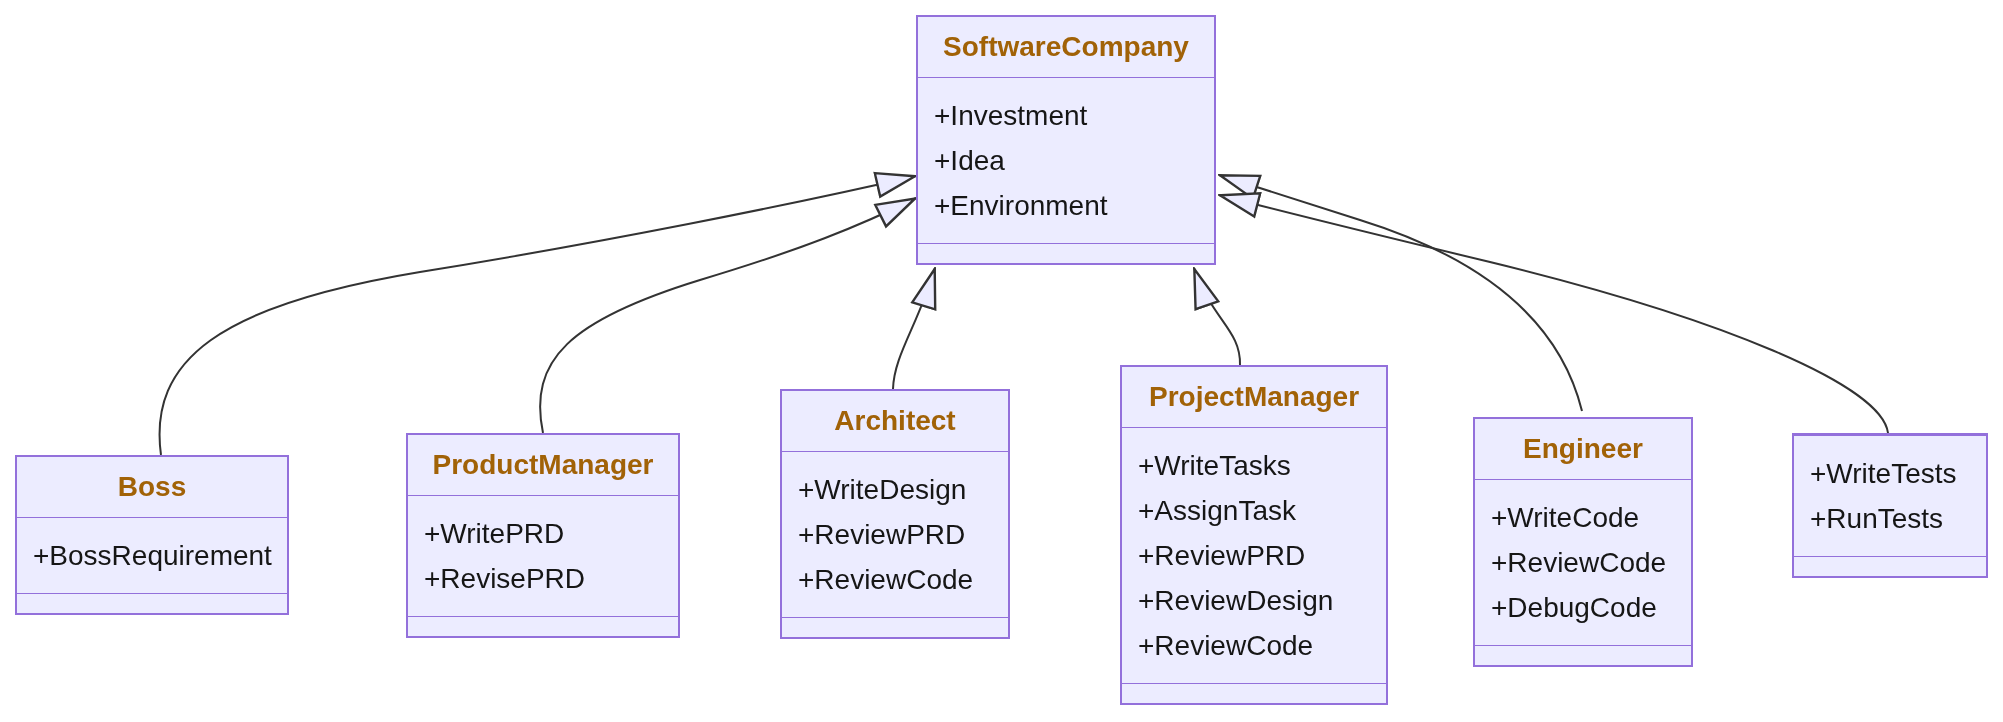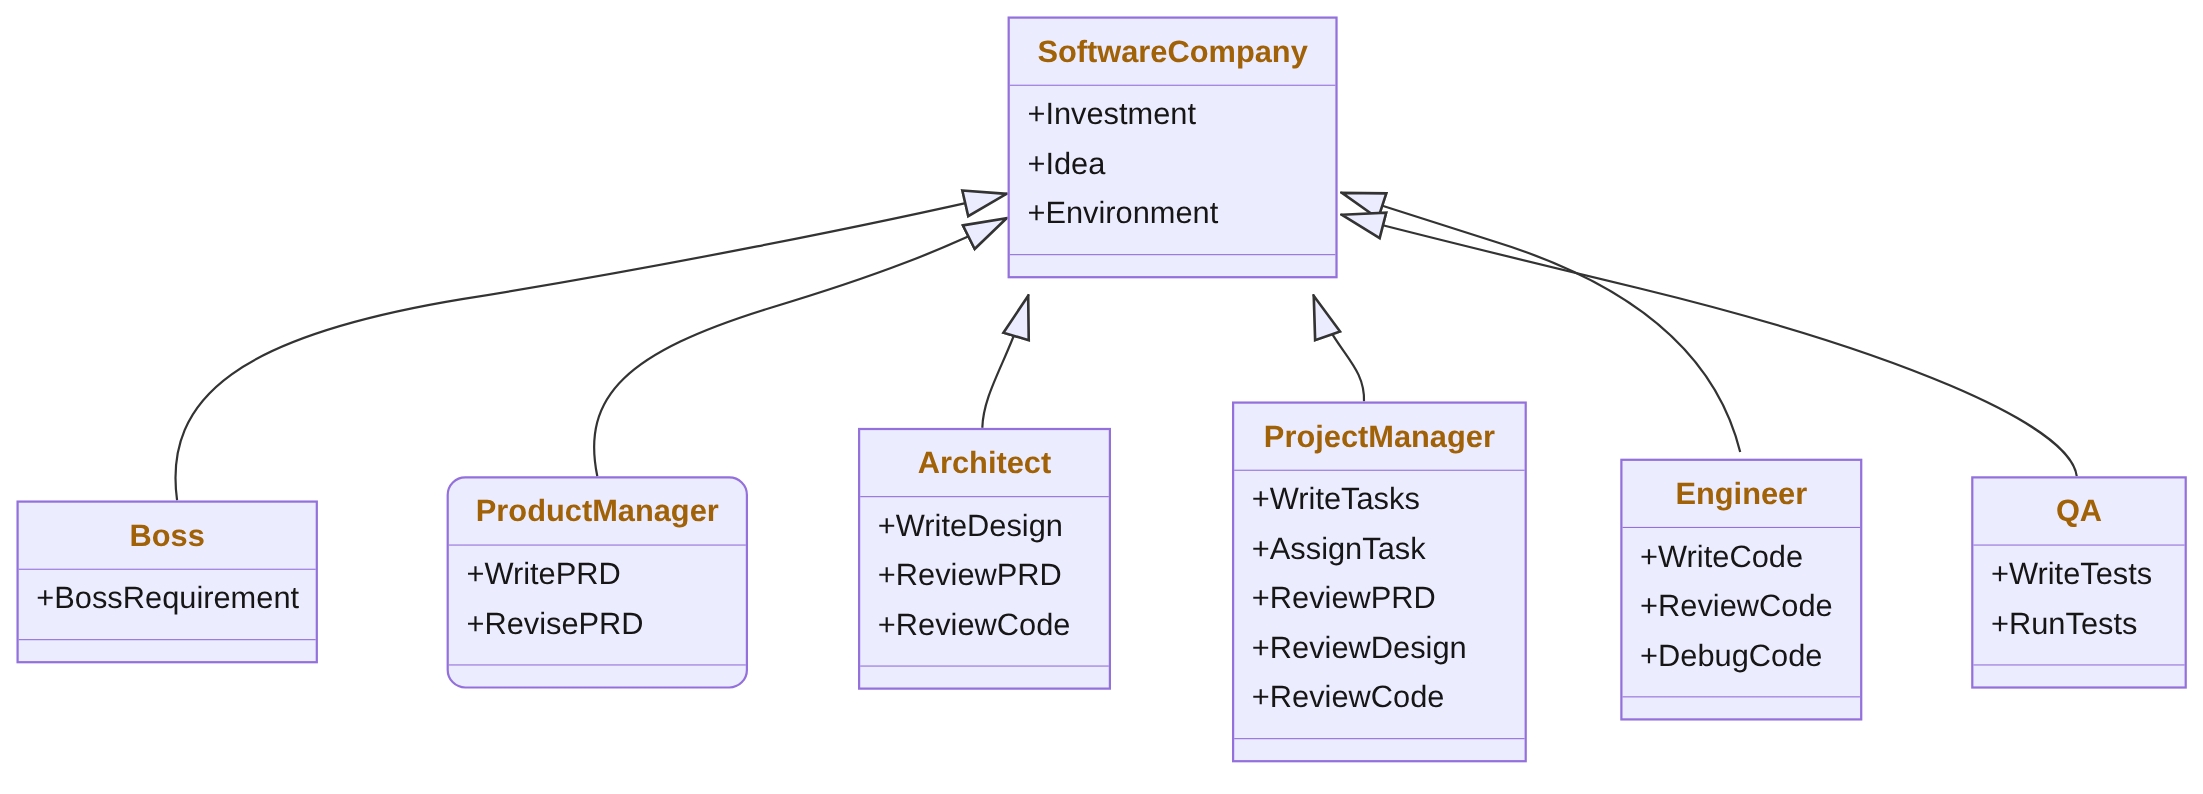--- a/index.html
+++ b/index.html
@@ -21,34 +21,34 @@
   }
   .class-title{
     height:60px;
     display:flex;align-items:center;justify-content:center;
     font-weight:bold;
     font-size:28px;
     color:#a16207;
   }
   .class-attrs{
     border-top:1.5px solid #9370DB;
-    padding:3px 12px 15px 16px;
+    padding:15px 12px 15px 16px;
     font-size:28px;
     line-height:45px;
     white-space:nowrap;
     color:#161616;
   }
   .class-methods{
     border-top:1.5px solid #9370DB;
     height:19px;
   }
   
   .box-softwarecompany{left:916px;top:15px;width:300px;}
   .box-boss{left:15px;top:455px;width:274px;}
-  .box-productmanager{left:406px;top:433px;width:274px;border-radius:17px;}
+  .box-productmanager{left:406px;top:433px;width:274px;}
   .box-architect{left:780px;top:389px;width:230px;}
   .box-projectmanager{left:1108px;top:365px;width:268px;margin-left:12px;}
   .box-engineer{left:1473px;top:417px;width:220px;}
   .box-qa{left:1792px;top:433px;width:196px;}
 </style>
 </head>
 <body>
 
 <div class="diagram">
 
@@ -121,21 +121,20 @@
     <div class="class-title">Engineer</div>
     <div class="class-attrs">
         <div class="attr-line">+WriteCode</div>
         <div class="attr-line">+ReviewCode</div>
         <div class="attr-line">+DebugCode</div>
       </div>
     <div class="class-methods"></div>
   </div>
 
   <div class="class-box box-qa">
-    <div class="class-title">QA</div>
     <div class="class-attrs">
         <div class="attr-line">+WriteTests</div>
         <div class="attr-line">+RunTests</div>
       </div>
     <div class="class-methods"></div>
   </div>
 
 </div>
 
 </body></html>

